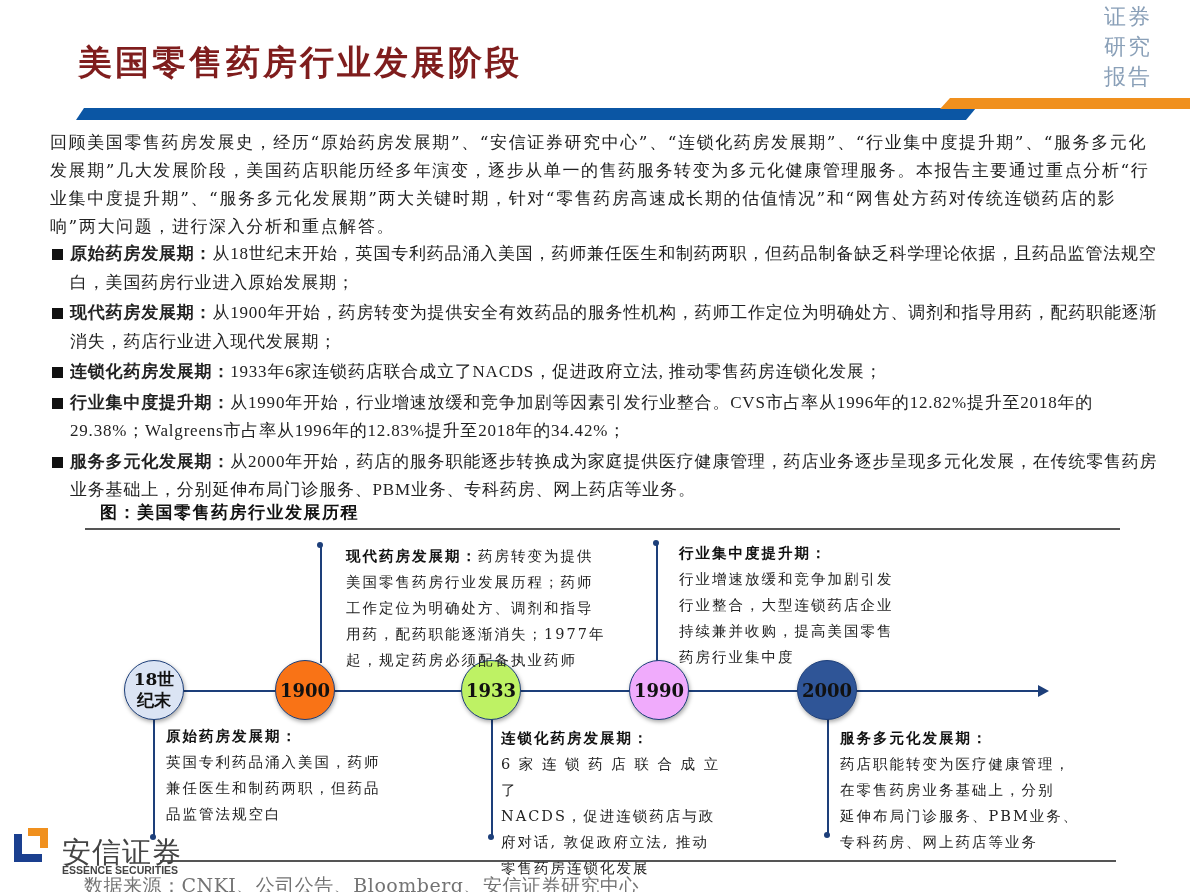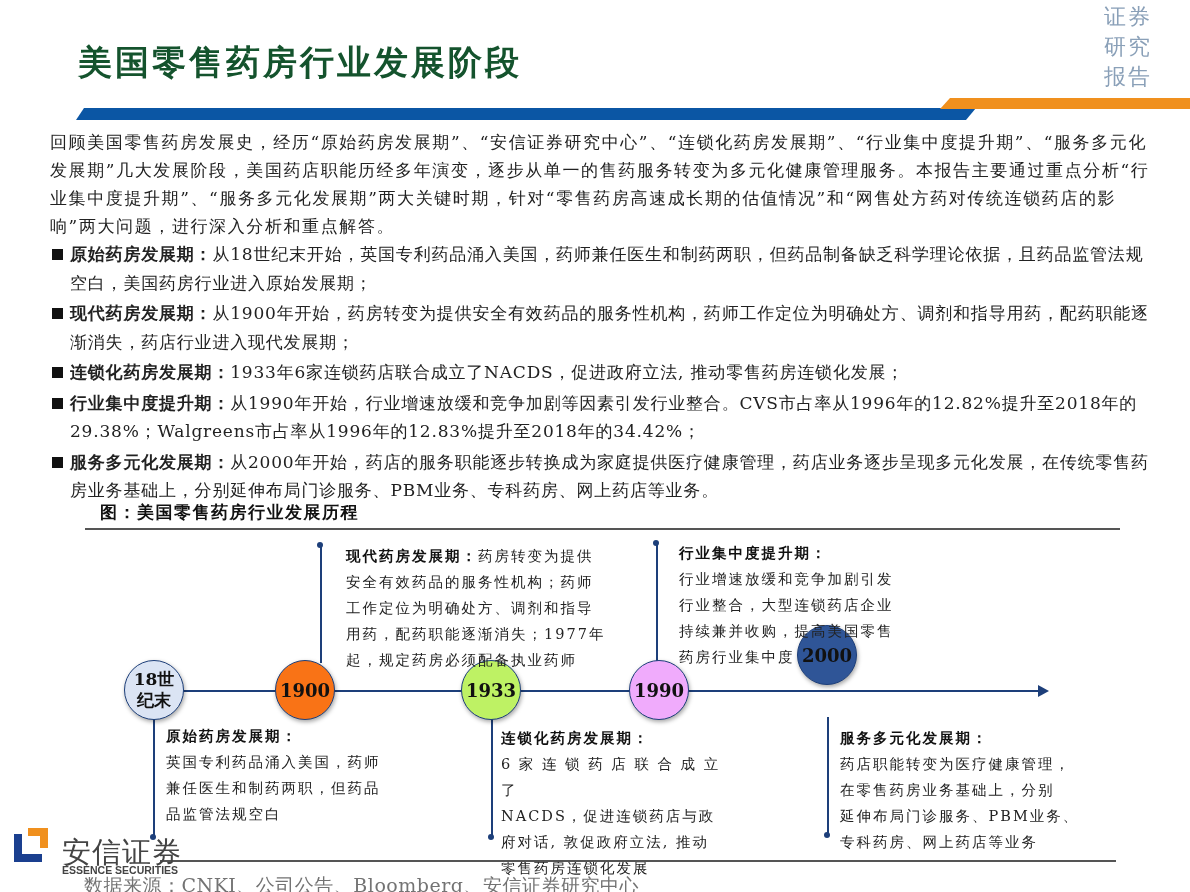--- a/index.html
+++ b/index.html
@@ -1,27 +1,27 @@
 <!DOCTYPE html>
 <html><head>
 <meta charset="utf-8">
 <style>
   html, body { margin:0; padding:0; }
   body { width:1190px; height:892px; position:relative; overflow:hidden; background:#ffffff;
          font-family:"DejaVu Serif","Liberation Serif",serif; color:#111; }
   .abs { position:absolute; }
-  .title { left:78px; top:40px; font-size:34px; font-weight:bold; letter-spacing:3px; color:#14532d; }
+  .title { left:78px; top:40px; font-size:34px; font-weight:bold; letter-spacing:3px; color:#7f1d1d; }
   .watermark { left:1104px; top:2px; width:60px; font-size:22px; line-height:30px; color:#8aa0b8; letter-spacing:2px; }
   .band-blue { left:76px; top:108px; width:900px; height:12px; background:#0b56a4;
                clip-path:polygon(8px 0,100% 0,calc(100% - 10px) 100%,0 100%); }
   .band-orange { left:940px; top:98px; width:250px; height:11px; background:#f0901e;
                clip-path:polygon(10px 0,100% 0,100% 100%,0 100%); }
   .para { left:50px; top:128px; width:1100px; font-size:17px; line-height:28px; letter-spacing:1.6px; color:#222; }
   .bullets { left:50px; top:240px; width:1110px; font-size:17px; line-height:28.5px; color:#222; letter-spacing:0.8px; }
-  .bullet { position:relative; padding-left:20px; margin-bottom:2px; }
+  .bullet { position:relative; padding-left:20px; margin-bottom:2px;font-family:Liberation Serif, serif; }
   .bullet .sq { position:absolute; left:2px; top:9px; width:11px; height:11px; background:#111; }
   .bullet .hd { font-weight:bold; }
   .fig-title { left:100px; top:501px; font-size:17px; font-weight:bold; letter-spacing:1.5px; }
   .rule { height:2px; background:#555; }
   .timeline-axis { left:150px; top:690px; width:890px; height:2px; background:#1d3f7a; }
   .arrowhead { left:1038px; top:685px; width:0; height:0; border-top:6px solid transparent; border-bottom:6px solid transparent; border-left:11px solid #1d3f7a; }
   .node { width:58px; height:58px; border-radius:50%; border:1.5px solid #1d3f7a; box-shadow:1px 2px 4px rgba(0,0,0,0.35);
           display:flex; align-items:center; justify-content:center; text-align:center;
           font-weight:bold; font-size:18px; color:#111; line-height:21px; }
   .vline { width:2px; background:#1d3f7a; }
@@ -93,27 +93,27 @@
 </div>
 <div class="abs node" style="left:275px; top:660px; background:#f97316;">
   <span>1900</span>
 </div>
 <div class="abs node" style="left:461px; top:660px; background:#bef264;text-align:right;">
   <span>1933</span>
 </div>
 <div class="abs node" style="left:629px; top:660px; background:#f0abfc;">
   <span>1990</span>
 </div>
-<div class="abs node" style="left:797px; top:625px; background:#2f5597;">
+<div class="abs node" style="left:797px; top:660px; background:#2f5597;">
   <span>2000</span>
 </div>
 
 <div class="abs desc" style="left:346px; top:543px; width:260px;">
   <div><span class="dh">现代药房发展期：</span><span>药房转变为提供</span></div>
-  <div>安全有效药品的服务性机构；药师</div>
+  <div>美国零售药房行业发展历程；药师</div>
   <div>工作定位为明确处方、调剂和指导</div>
   <div>用药，配药职能逐渐消失；1977年</div>
   <div>起，规定药房必须配备执业药师</div>
 </div>
 <div class="abs desc" style="left:679px; top:540px; width:240px;">
   <div class="dh">行业集中度提升期：</div>
   <div>行业增速放缓和竞争加剧引发</div>
   <div>行业整合，大型连锁药店企业</div>
   <div>持续兼并收购，提高美国零售</div>
   <div>药房行业集中度</div>

